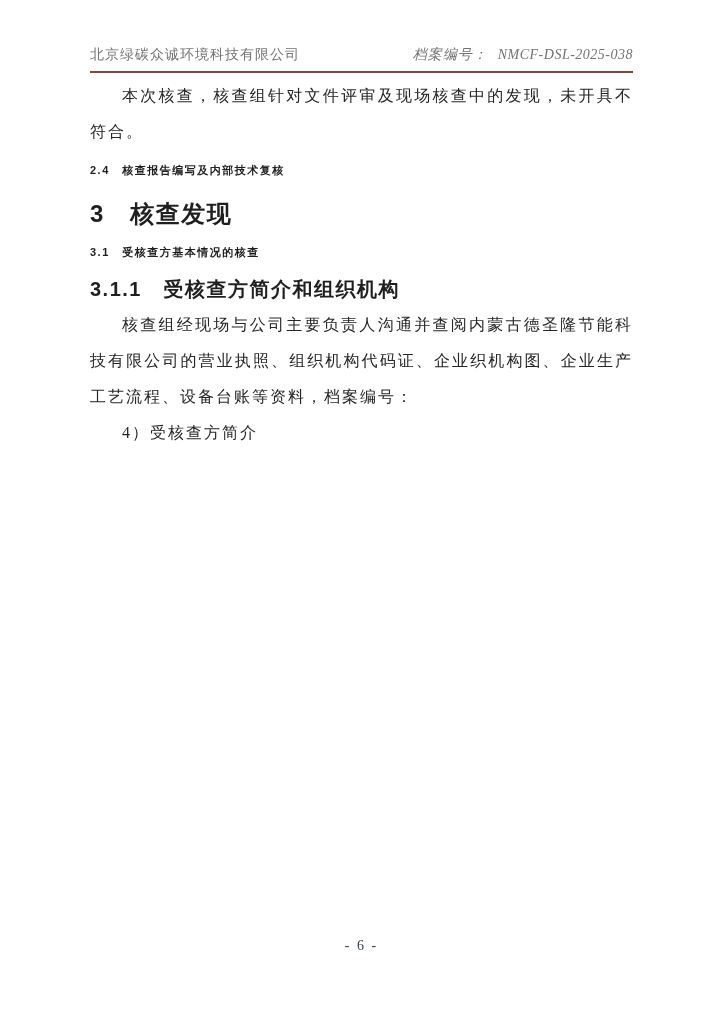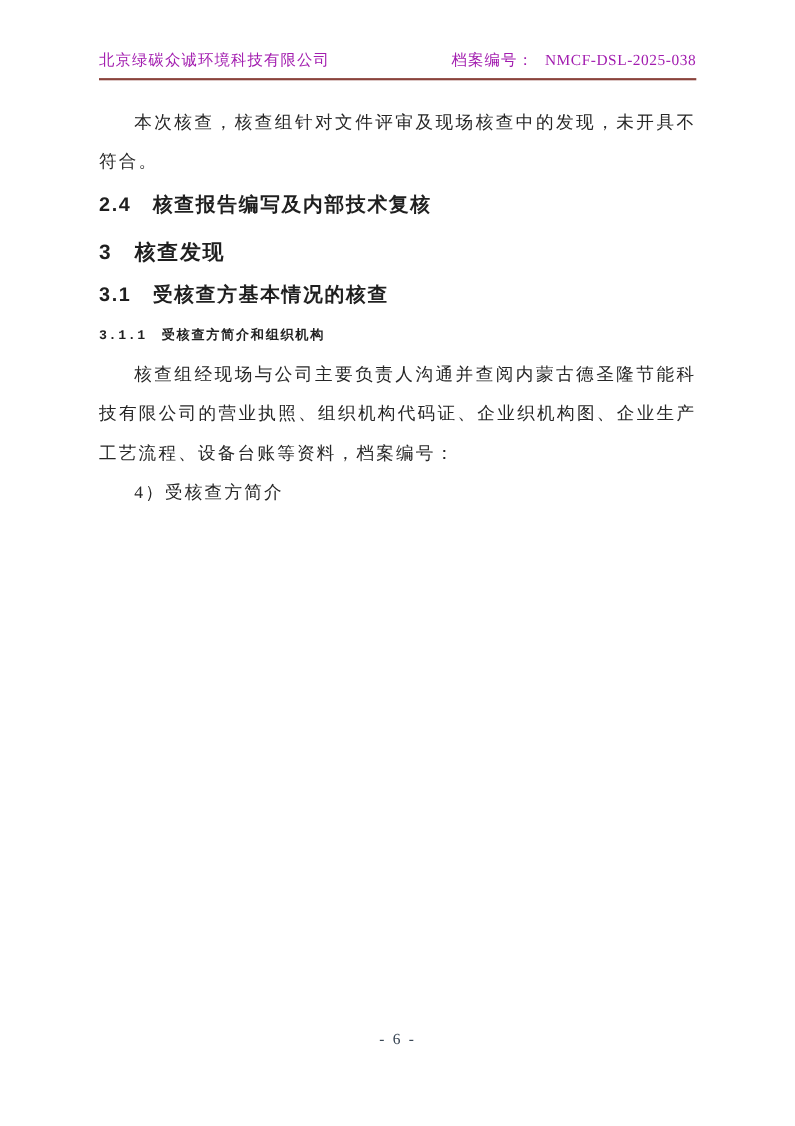--- a/index.html
+++ b/index.html
@@ -16,36 +16,36 @@
   }
 
   .doc-header {
     position: absolute;
     top: 46px;
     left: 90px;
     right: 90px;
     display: flex;
     justify-content: space-between;
     align-items: flex-end;
-    color: #a21caf;
+    color: #737373;
     font-size: 14px;
     letter-spacing: 1px;
     padding-bottom: 7px;
     border-bottom: 2px solid #8a433c;
   }
-  .doc-header .archive { white-space: nowrap; }
+  .doc-header .archive { white-space: nowrap; font-style: italic; }
   .doc-header .archive .no {
     font-family: "Liberation Serif", "DejaVu Serif", serif;
     margin-left: 10px;
     letter-spacing: 0.5px;
   }
 
   .doc-body {
     position: absolute;
-    top: 94px;
+    top: 78px;
     left: 90px;
     width: 543px;
     color: #262626;
     font-size: 16px;
     line-height: 36px;
     text-align: justify;
   }
 
   .para {
     text-indent: 2em;
@@ -53,23 +53,23 @@
   }
 
   .h-l1, .h-l2, .h-l3 {
     font-family: "Liberation Sans", "DejaVu Sans", sans-serif;
     font-weight: 700;
     color: #1f1f1f;
     letter-spacing: 1.5px;
     line-height: 36px;
     text-align: left;
   }
-  .h-l1 { font-size: 19px; margin-top: 8px; margin-bottom: 2px; }
-  .h-l2 { font-size: 18px; margin-top: 2px; }
-  .h-l3 { font-size: 12px; margin-top: 1px; font-family: Liberation Mono, monospace; }
+  .h-l1 { font-size: 24px; margin-top: 8px; margin-bottom: 2px; }
+  .h-l2 { font-size: 11px; margin-top: 2px; }
+  .h-l3 { font-size: 20px; margin-top: 1px; }
 
   .doc-footer {
     position: absolute;
     top: 938px;
     left: 0;
     width: 100%;
     text-align: center;
     color: #33404f;
     font-size: 14px;
     letter-spacing: 2px;

